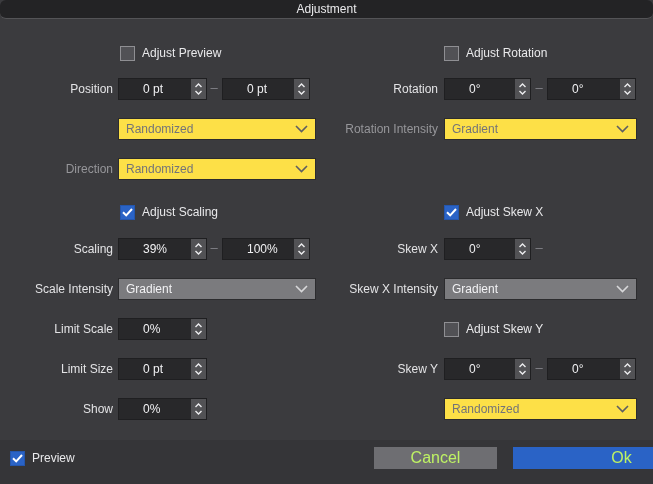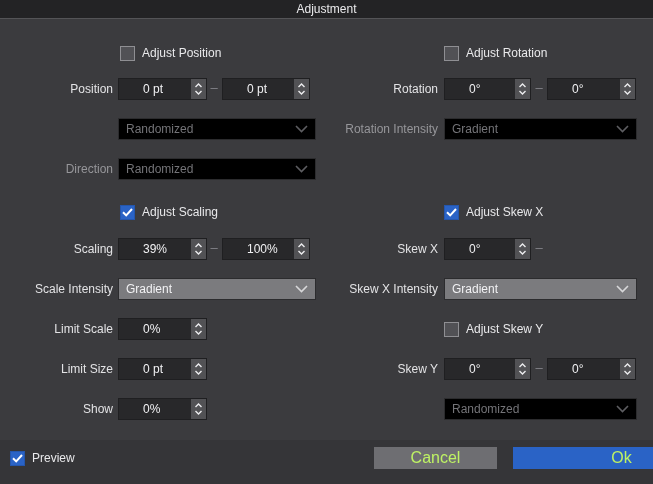--- a/index.html
+++ b/index.html
@@ -1,41 +1,41 @@
 <!DOCTYPE html>
 <html><head>
 <meta charset="utf-8">
 <style>
   html,body{margin:0;padding:0;background:#222;}
   .dialog{position:relative;width:653px;height:484px;background:#3b3b3e;
           font-family:"Liberation Sans",sans-serif;overflow:hidden;user-select:none;}
   .titlebar{position:absolute;left:0;top:0;width:653px;height:18px;background:#232325;
             border-bottom:1px solid #545457;text-align:center;line-height:18px;
-            font-size:12px;color:#eaeaec;}
+            font-size:12px;color:#eaeaec;border-radius:6px;}
   .footerbg{position:absolute;left:0;top:440px;width:653px;height:44px;background:#353538;}
 
   .row{position:absolute;left:0;width:653px;height:22px;}
   .lab{position:absolute;top:0;height:22px;line-height:22px;font-size:12px;color:#e3e3e5;white-space:nowrap;}
   .labL{left:0;width:113px;text-align:right;}
   .labR{left:318px;width:120px;text-align:right;}
   .lab.disabled{color:#96969a;}
 
   .spin{position:absolute;top:0;height:22px;background:#28282a;border:1px solid #1f1f21;
         box-sizing:border-box;display:flex;}
   .sval{flex:1;min-width:0;color:#f1f1f3;font-size:12px;line-height:20px;padding-left:24px;
         white-space:nowrap;overflow:hidden;}
   .sbtn{width:15px;background:#525255;display:flex;align-items:center;justify-content:center;flex:none;}
 
   .dash{position:absolute;top:0;height:22px;line-height:20px;font-size:13px;color:#85858a;text-align:center;}
 
   .dd{position:absolute;top:0;height:22px;background:#7b7b7e;border:1px solid #2c2c2e;
       box-sizing:border-box;display:flex;align-items:center;justify-content:space-between;
       padding:0 7px;color:#f2f2f4;}
   .dval{font-size:12px;line-height:20px;white-space:nowrap;}
-  .dd.disabled{background:#000000;color:#747478;}
+  .dd.disabled{background:#fde047;color:#747478;}
   .chev{color:#d8d8da;display:flex;align-items:center;}
   .dd.disabled .chev{color:#5e5e62;}
 
   .cb{position:absolute;display:flex;align-items:center;gap:7px;height:16px;}
   .box{width:15px;height:15px;background:#515155;border:1px solid #8f8f93;box-sizing:border-box;
        display:flex;align-items:center;justify-content:center;flex:none;}
   .box svg{display:none;}
   .box.checked{background:#2a63c6;border-color:#2456ad;}
   .box.checked svg{display:block;}
   .cbt{font-size:12px;color:#e9e9eb;white-space:nowrap;}
@@ -51,21 +51,21 @@
 <div class="dialog">
 
   <div class="titlebar">
     <span>Adjustment</span>
   </div>
 
   <div class="cb" style="left:120px;top:45px;">
     <span class="box">
       
     </span>
-    <span class="cbt">Adjust Position</span>
+    <span class="cbt">Adjust Preview</span>
   </div>
   <div class="cb" style="left:444px;top:45px;">
     <span class="box">
       
     </span>
     <span class="cbt">Adjust Rotation</span>
   </div>
 
   <div class="row" style="top:78px;">
     <span class="lab labL">Position</span>

